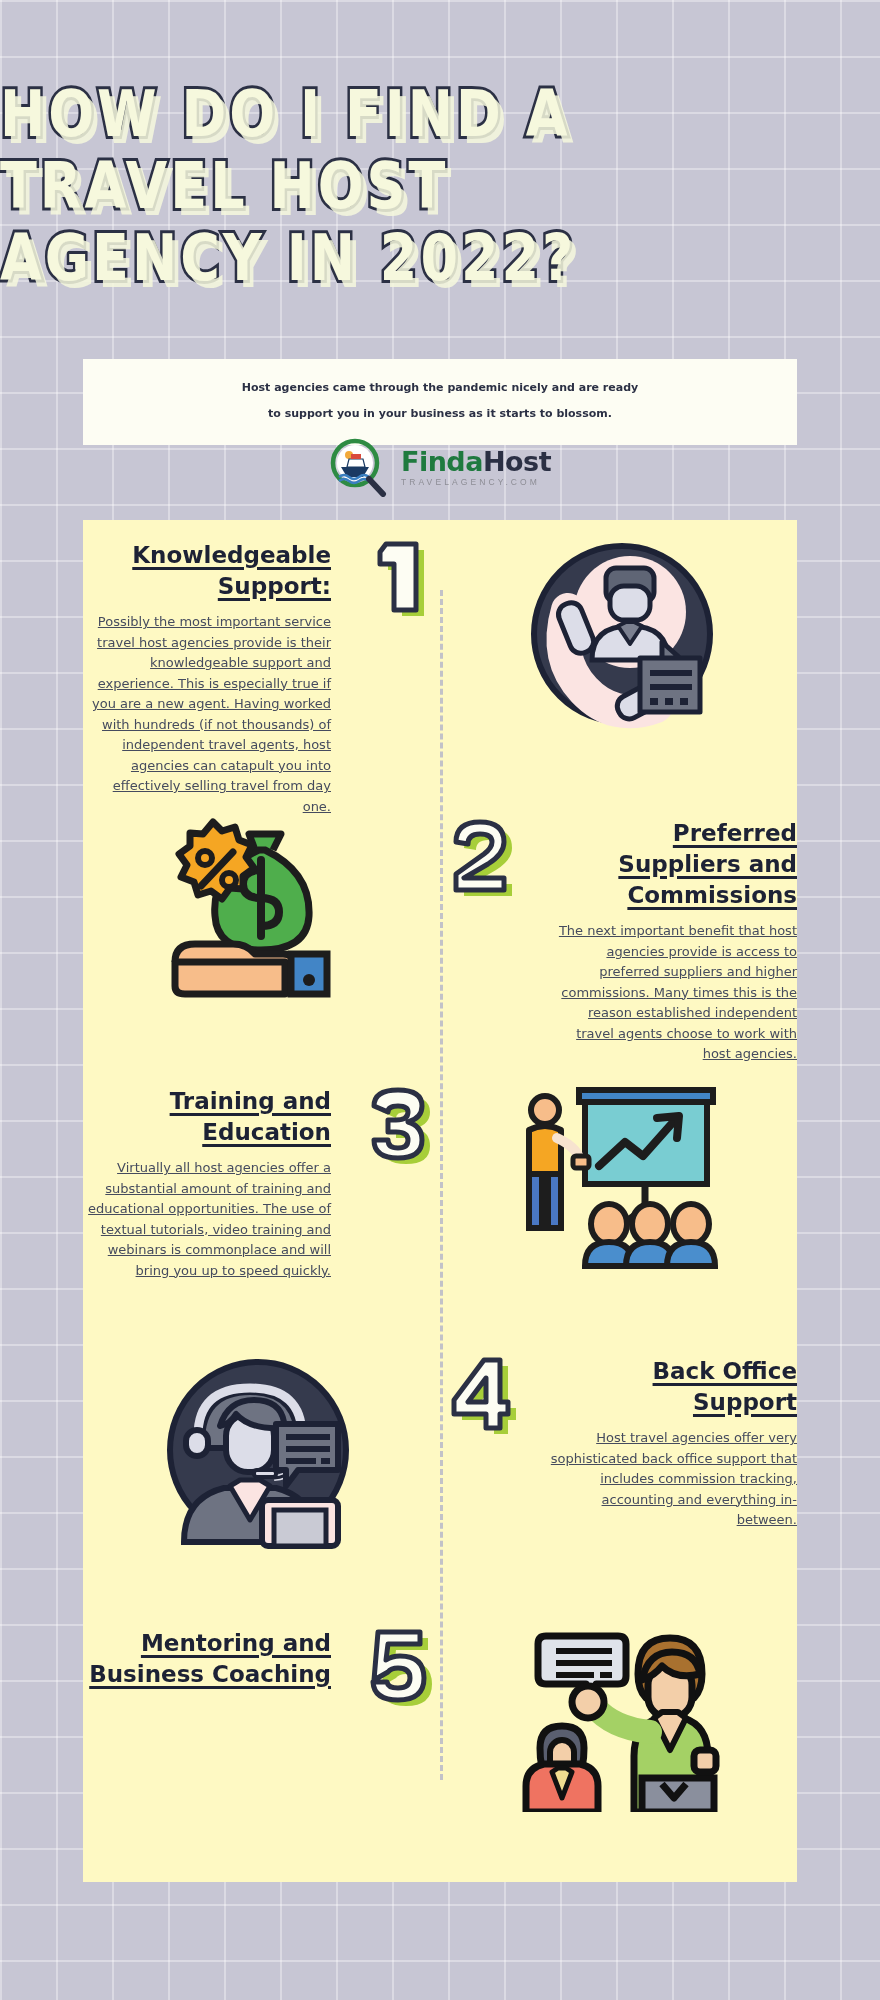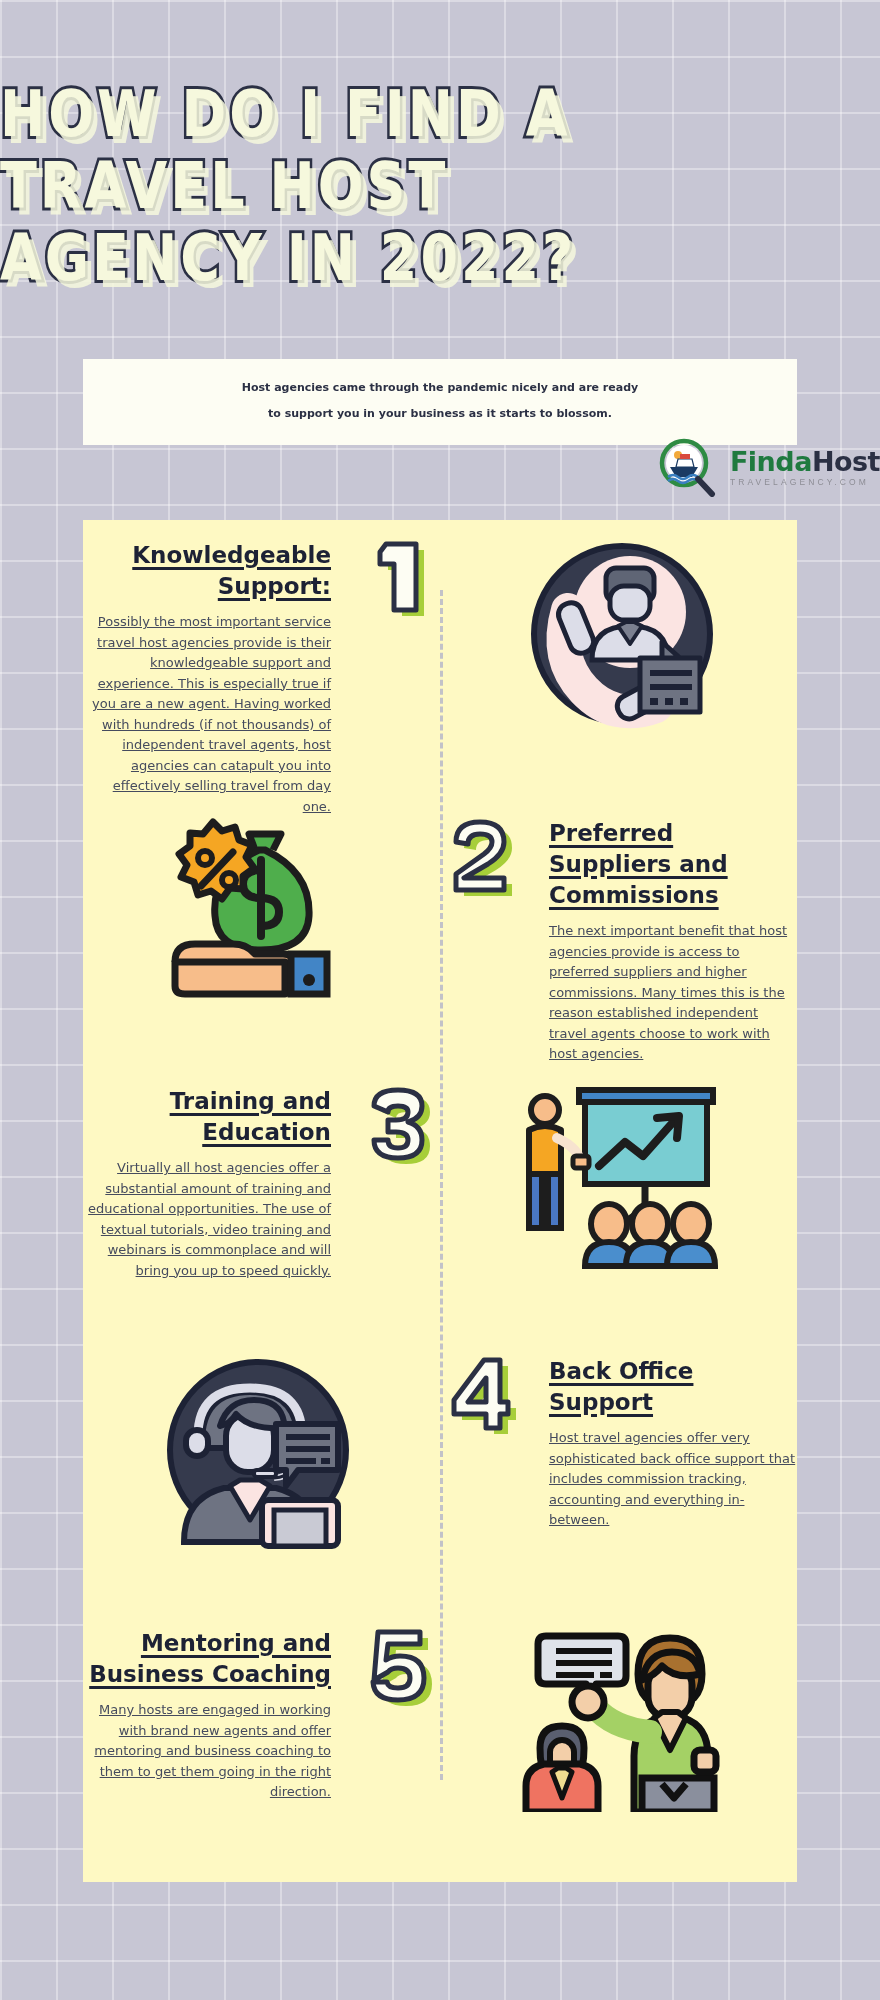--- a/index.html
+++ b/index.html
@@ -61,21 +61,21 @@
     color: #2b3044;
   }
 
   
   .logo-wrap {
     position: absolute;
     top: 437px;
     left: 0;
     width: 880px;
     display: flex;
-    justify-content: flex-end;
+    justify-content: center;
     align-items: center;
     gap: 12px;
   }
   .logo-mark { width: 60px; height: 60px; flex: 0 0 auto; }
   .logo-text { display: flex; flex-direction: column; align-items: flex-start; }
   .logo-name {
     font-family: "DejaVu Sans", sans-serif;
     font-weight: 700;
     font-size: 27px;
     line-height: 28px;
@@ -130,21 +130,21 @@
   .col-art  { width: 350px; flex: 0 0 350px; display:flex; justify-content:center; align-items:flex-start; padding-top: 14px; }
 
   
   .row.left-text .col-text { order: 1; text-align: right; padding-right: 20px; }
   .row.left-text .col-num  { order: 2; }
   .row.left-text .col-art  { order: 3; }
 
   
   .row.right-text .col-art  { order: 1; }
   .row.right-text .col-num  { order: 2; }
-  .row.right-text .col-text { order: 3; text-align: left; padding-left: 20px; }
+  .row.right-text .col-text { order: 3; text-align: right; padding-left: 20px; }
 
   .sec-title {
     font-family: "DejaVu Sans", sans-serif;
     font-weight: 700;
     font-size: 23px;
     line-height: 31px;
     color: #1d2235;
     text-decoration: underline;
     text-decoration-thickness: 3px;
     text-underline-offset: 4px;
@@ -359,21 +359,20 @@
     </div>
     <div class="col-text">
       <div class="sec-title">Back Office Support</div>
       <div class="sec-body">Host travel agencies offer very sophisticated back office support that includes commission tracking, accounting and everything in-between.</div>
     </div>
   </div>
 
   <div class="row left-text row-r5">
     <div class="col-text">
       <div class="sec-title">Mentoring and Business Coaching</div>
-      <div class="sec-body">Many hosts are engaged in working with brand new agents and offer mentoring and business coaching to them to get them going in the right direction.</div>
     </div>
     <div class="col-num">
       <div class="big-num">
         <svg width="78" height="90" viewBox="0 0 78 90">
           <path d="M60 14 L60 26 L28 26 L26 42 q6 -4 14 -4 q24 0 24 22 q0 22 -26 22 q-24 0 -25 -18 l14 0 q1 6 11 6 q12 0 12 -10 q0 -10 -12 -10 q-7 0 -10 4 L14 62 L18 14 Z" fill="#a7ce39" transform="translate(8,6)"></path>
           <path d="M60 14 L60 26 L28 26 L26 42 q6 -4 14 -4 q24 0 24 22 q0 22 -26 22 q-24 0 -25 -18 l14 0 q1 6 11 6 q12 0 12 -10 q0 -10 -12 -10 q-7 0 -10 4 L14 62 L18 14 Z" fill="#fdfdf3" stroke="#2b3044" stroke-width="5" stroke-linejoin="round"></path>
         </svg>
       </div>
     </div>
     <div class="col-art">

